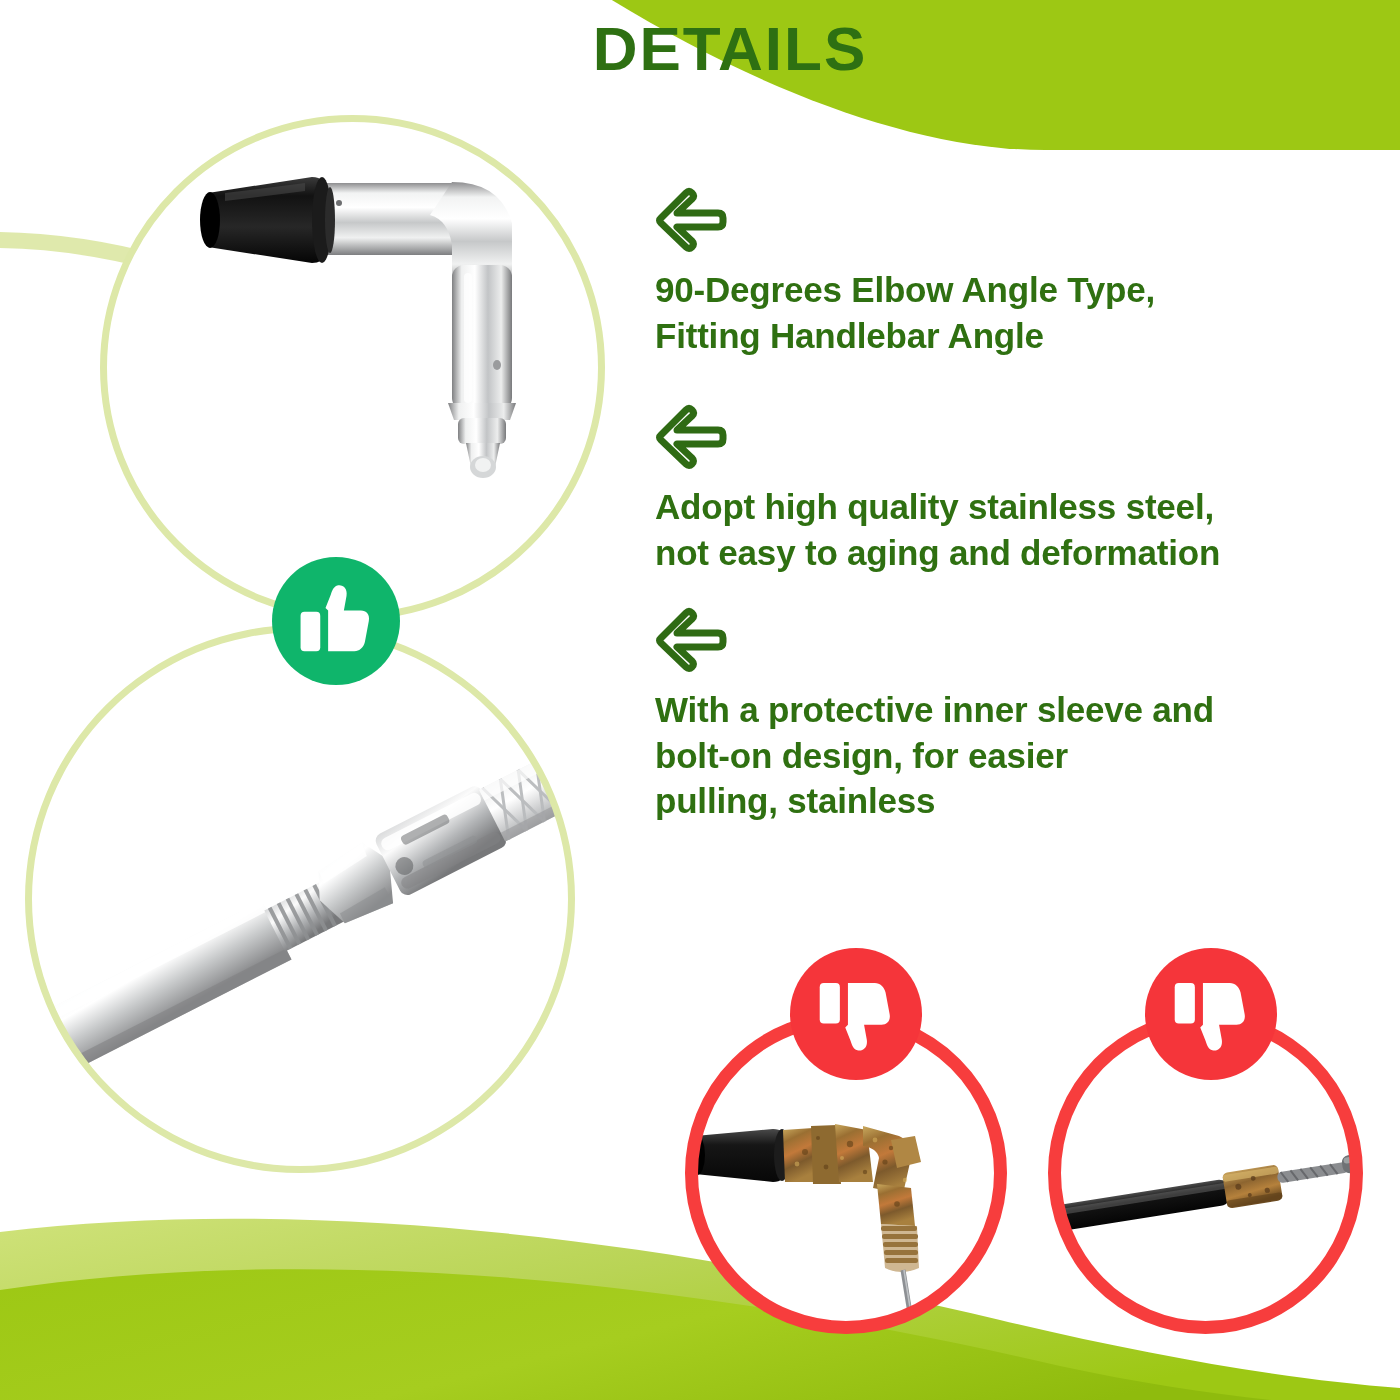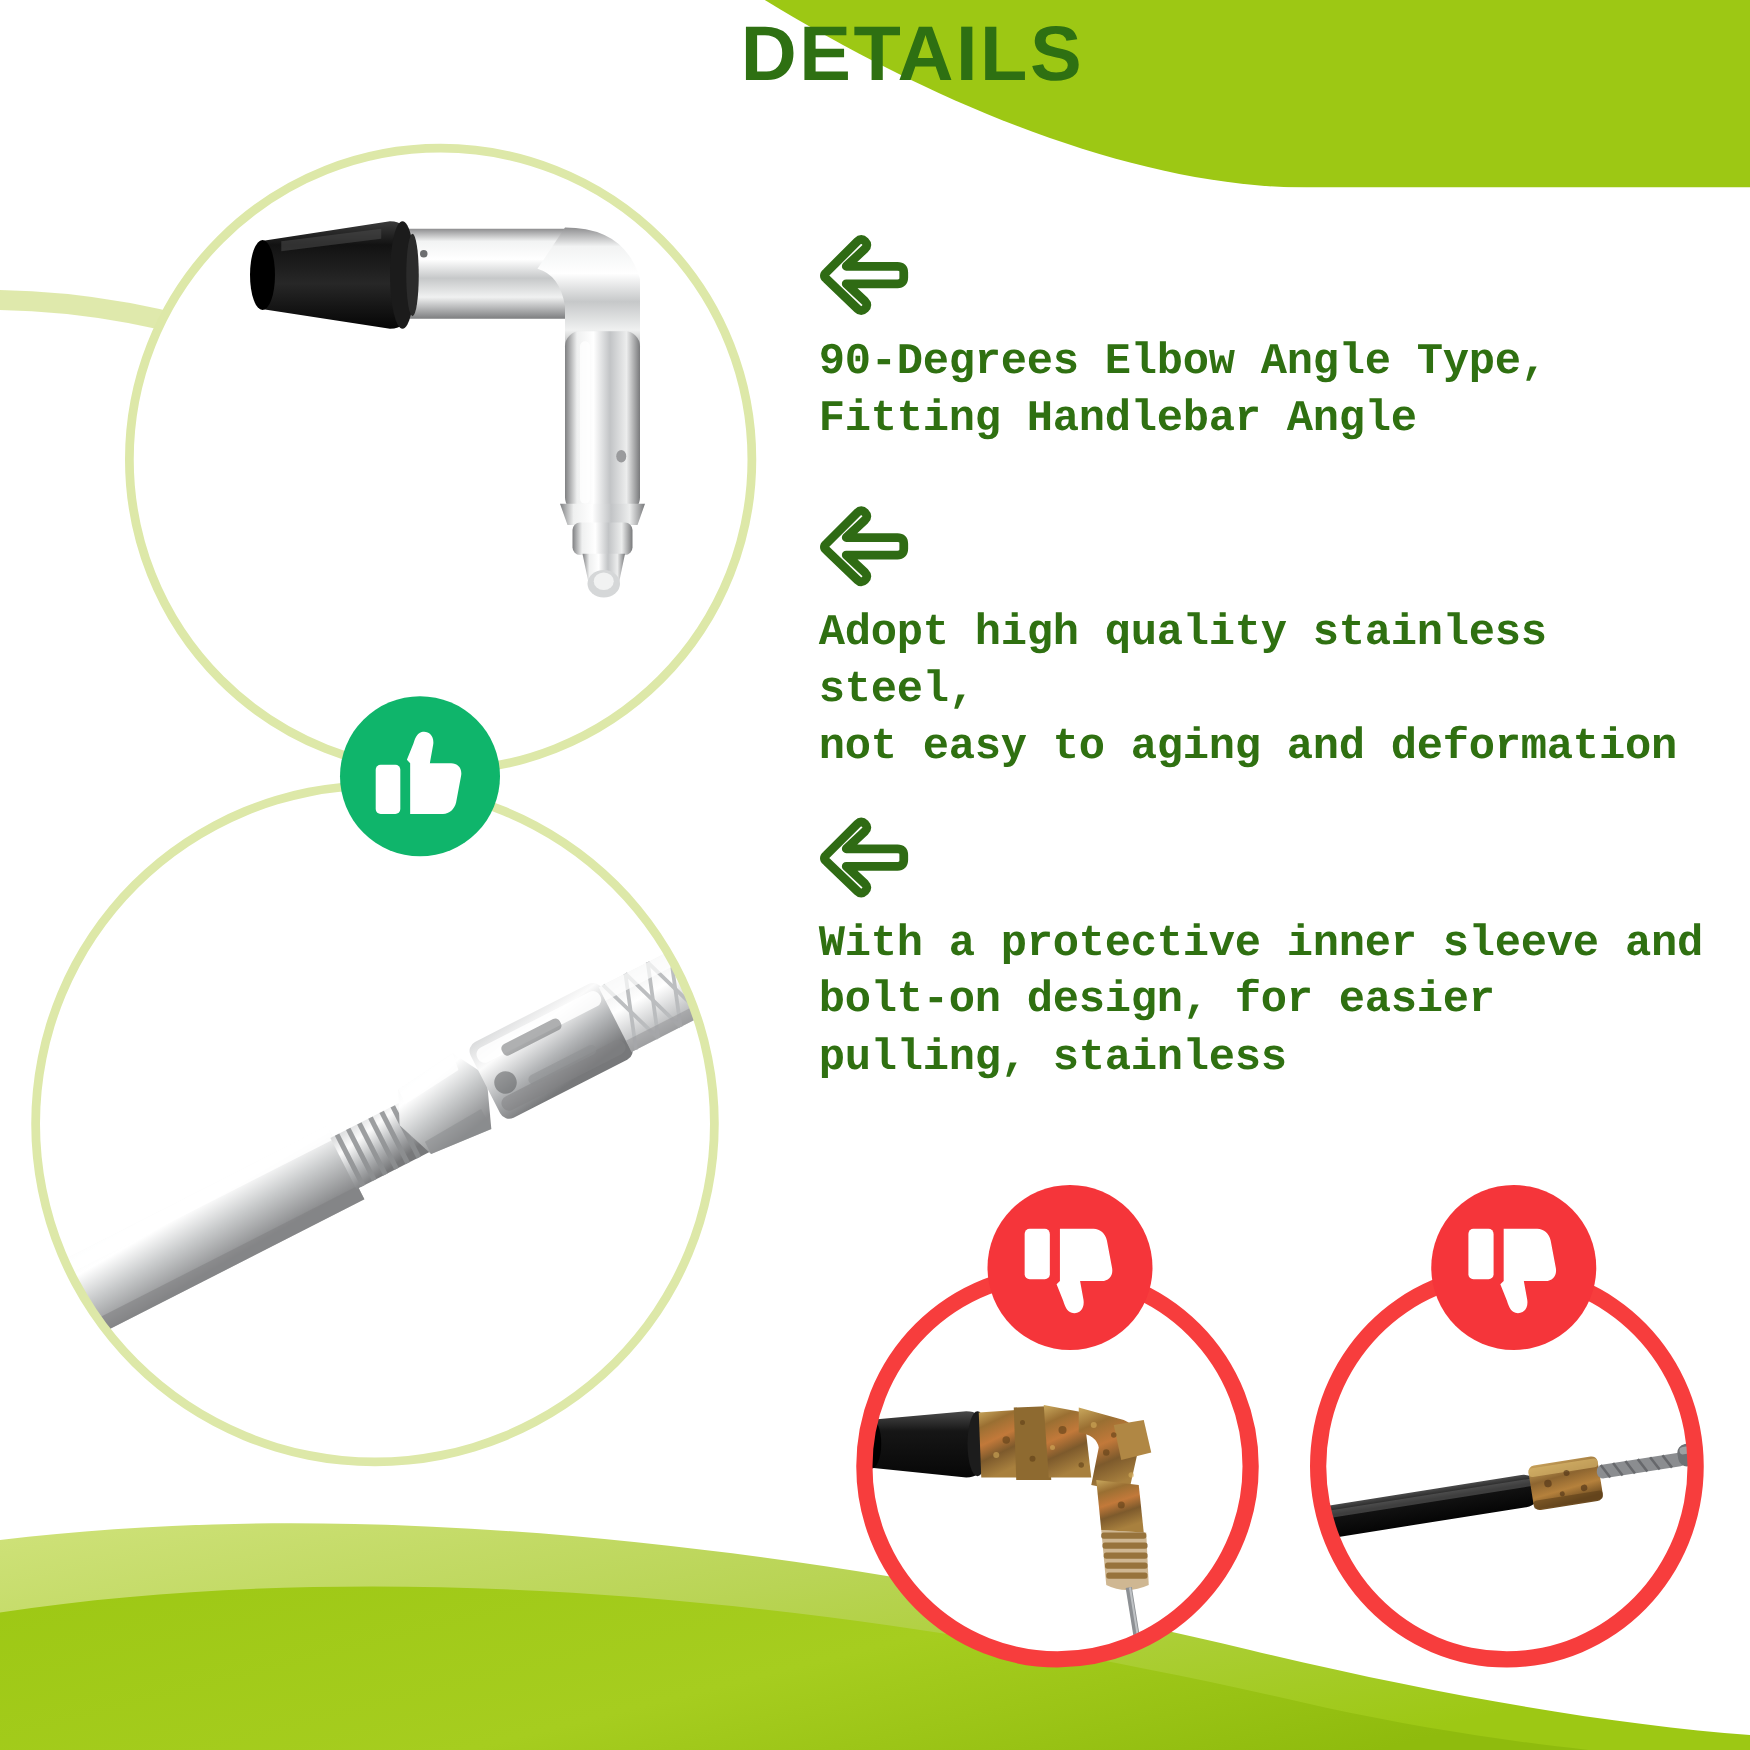--- a/index.html
+++ b/index.html
@@ -9,21 +9,21 @@
     font-family:"Liberation Sans", sans-serif;
     overflow:hidden;
     position:relative;
   }
   .stage{position:absolute;left:0;top:0;width:1400px;height:1400px;overflow:hidden;}
 
   
   .header-banner{position:absolute;left:405px;top:-250px;width:1000px;height:400px;z-index:2;pointer-events:none;}
   .header-title{
     position:absolute;left:520px;top:8px;width:420px;height:72px;
-    z-index:6;display:flex;align-items:center;justify-content:center;
+    z-index:6;display:flex;align-items:flex-end;justify-content:center;
     font-size:62px;font-weight:bold;letter-spacing:2px;line-height:1;
   }
 
   
   .deco-arc-top{position:absolute;left:0;top:90px;width:760px;height:330px;z-index:1;}
   .bottom-waves{position:absolute;left:0;bottom:0;width:1400px;height:230px;z-index:1;}
 
   
   .photo-circle{position:absolute;border-radius:50%;z-index:2;}
   .photo-circle .ring{position:absolute;inset:0;border-radius:50%;border:7px solid #dde8a8;box-sizing:border-box;}
@@ -34,21 +34,21 @@
   
   #circle-bolt{left:25px;top:625px;width:550px;height:548px;}
 
   
   .badge{position:absolute;border-radius:50%;display:flex;align-items:center;justify-content:center;z-index:7;}
   #badge-thumbs-up{left:272px;top:557px;width:128px;height:128px;background:#0fb56b;}
   .badge svg{display:block;}
 
   
   .bullets{position:absolute;left:655px;top:185px;width:710px;z-index:5;}
-  .bullet{margin-bottom:30px;font-family:Liberation Mono, monospace;}
+  .bullet{margin-bottom:30px;}
   .bullet .arrow{display:block;margin-bottom:12px;}
   .bullet .txt{
     color:#2f7011;font-size:35px;font-weight:bold;line-height:1.30;
     letter-spacing:-0.2px;white-space:pre-line;
   }
   #bullet-0{margin-bottom:44px;}
   #bullet-1{}
 
   
   .bad-circle{position:absolute;border-radius:50%;z-index:3;}

